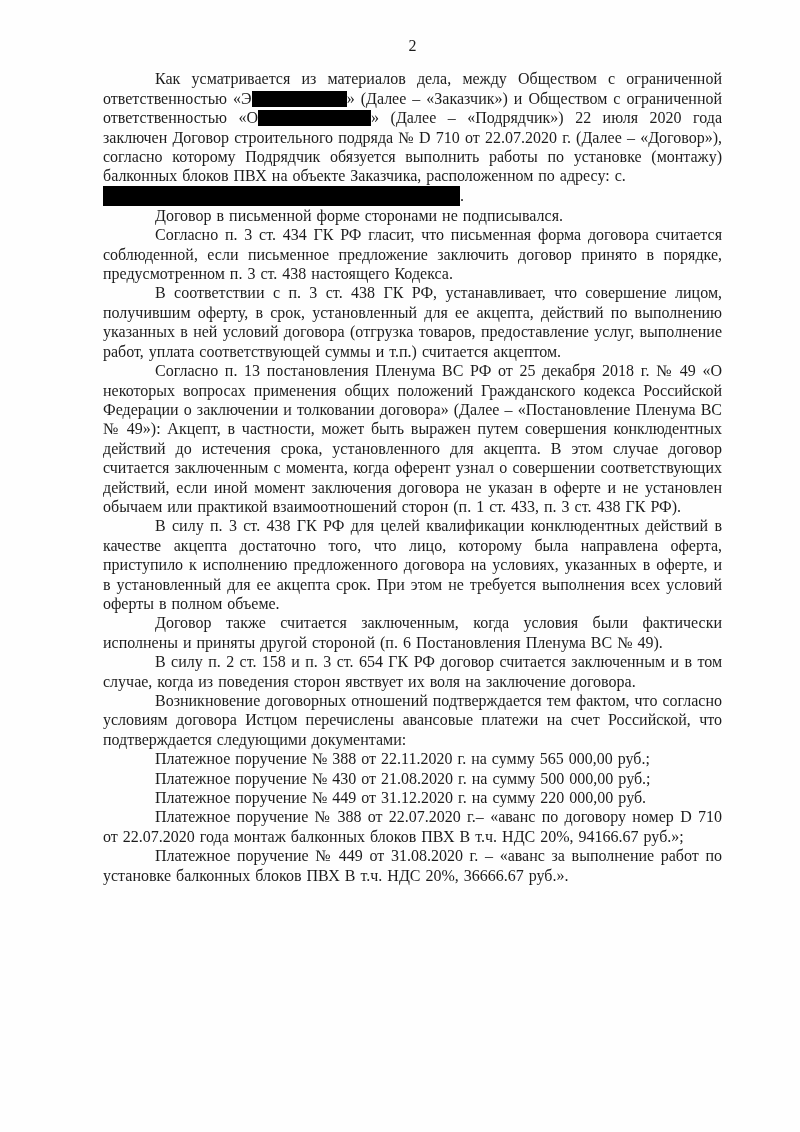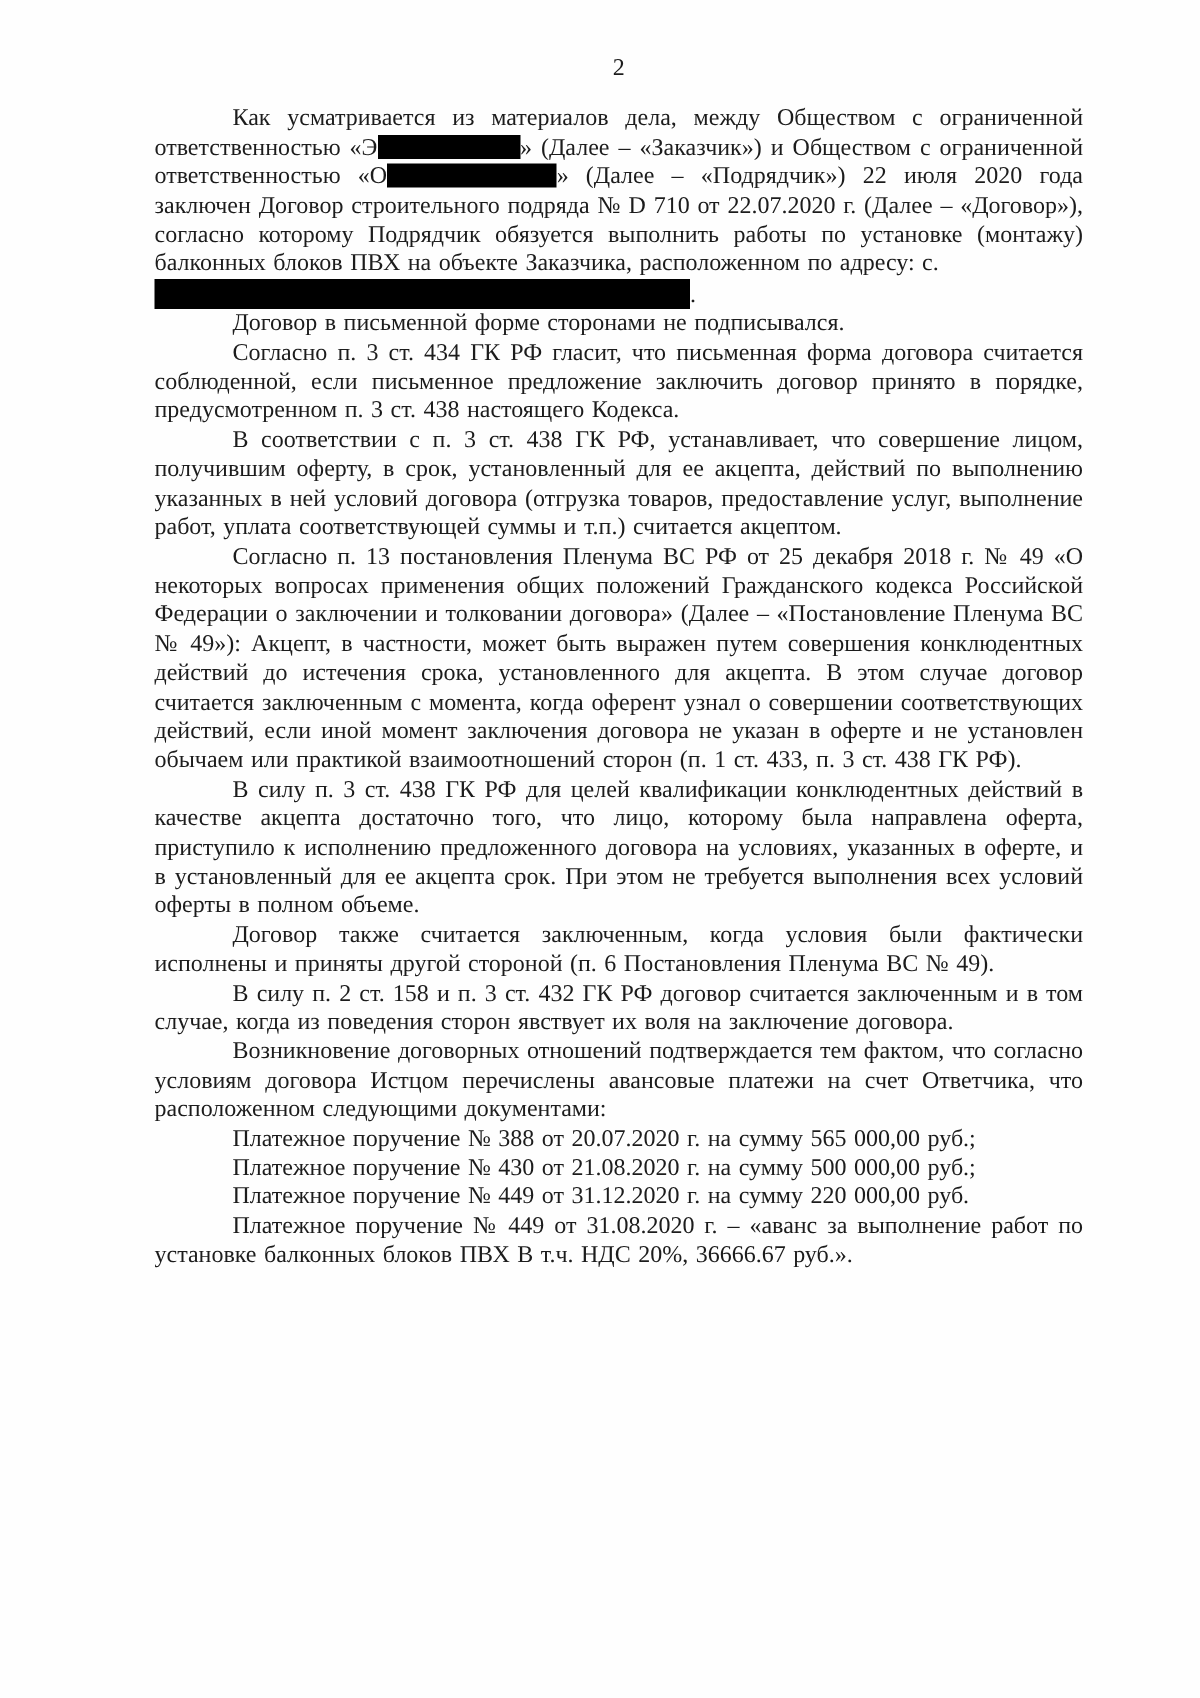--- a/index.html
+++ b/index.html
@@ -52,20 +52,21 @@
   <div class="page-number">2</div>
   <div class="doc-body">
       <p class="para"><span>Как усматривается из материалов дела, между Обществом с ограниченной ответственностью «Э</span><span class="redaction" style="width: 95px; background: rgb(0, 0, 0);"></span><span>» (Далее – «Заказчик») и Обществом с ограниченной ответственностью «О</span><span class="redaction" style="width: 113px; background: rgb(0, 0, 0);"></span><span>» (Далее – «Подрядчик») 22 июля 2020 года заключен Договор строительного подряда № D 710 от 22.07.2020 г. (Далее – «Договор»), согласно которому Подрядчик обязуется выполнить работы по установке (монтажу) балконных блоков ПВХ на объекте Заказчика, расположенном по адресу: с.</span></p>
       <p class="para no-indent"><span class="redaction block-line" style="width: 357px; background: rgb(0, 0, 0);"></span><span>.</span></p>
       <p class="para"><span>Договор в письменной форме сторонами не подписывался.</span></p>
       <p class="para"><span>Согласно п. 3 ст. 434 ГК РФ гласит, что письменная форма договора считается соблюденной, если письменное предложение заключить договор принято в порядке, предусмотренном п. 3 ст. 438 настоящего Кодекса.</span></p>
       <p class="para"><span>В соответствии с п. 3 ст. 438 ГК РФ, устанавливает, что совершение лицом, получившим оферту, в срок, установленный для ее акцепта, действий по выполнению указанных в ней условий договора (отгрузка товаров, предоставление услуг, выполнение работ, уплата соответствующей суммы и т.п.) считается акцептом.</span></p>
       <p class="para"><span>Согласно п. 13 постановления Пленума ВС РФ от 25 декабря 2018 г. № 49 «О некоторых вопросах применения общих положений Гражданского кодекса Российской Федерации о заключении и толковании договора» (Далее – «Постановление Пленума ВС № 49»): Акцепт, в частности, может быть выражен путем совершения конклюдентных действий до истечения срока, установленного для акцепта. В этом случае договор считается заключенным с момента, когда оферент узнал о совершении соответствующих действий, если иной момент заключения договора не указан в оферте и не установлен обычаем или практикой взаимоотношений сторон (п. 1 ст. 433, п. 3 ст. 438 ГК РФ).</span></p>
       <p class="para"><span>В силу п. 3 ст. 438 ГК РФ для целей квалификации конклюдентных действий в качестве акцепта достаточно того, что лицо, которому была направлена оферта, приступило к исполнению предложенного договора на условиях, указанных в оферте, и в установленный для ее акцепта срок. При этом не требуется выполнения всех условий оферты в полном объеме.</span></p>
       <p class="para"><span>Договор также считается заключенным, когда условия были фактически исполнены и приняты другой стороной (п. 6 Постановления Пленума ВС № 49).</span></p>
-      <p class="para"><span>В силу п. 2 ст. 158 и п. 3 ст. 432 ГК РФ договор считается заключенным и в том случае, когда из поведения сторон явствует их воля на заключение договора.</span></p>
-      <p class="para"><span>Возникновение договорных отношений подтверждается тем фактом, что согласно условиям договора Истцом перечислены авансовые платежи на счет Ответчика, что расположенном следующими документами:</span></p>
-      <p class="para"><span>Платежное поручение № 388 от 20.07.2020 г. на сумму 565 000,00 руб.;</span></p>
+      <p class="para"><span>В силу п. 2 ст. 158 и п. 3 ст. 654 ГК РФ договор считается заключенным и в том случае, когда из поведения сторон явствует их воля на заключение договора.</span></p>
+      <p class="para"><span>Возникновение договорных отношений подтверждается тем фактом, что согласно условиям договора Истцом перечислены авансовые платежи на счет Российской, что подтверждается следующими документами:</span></p>
+      <p class="para"><span>Платежное поручение № 388 от 22.11.2020 г. на сумму 565 000,00 руб.;</span></p>
       <p class="para"><span>Платежное поручение № 430 от 21.08.2020 г. на сумму 500 000,00 руб.;</span></p>
       <p class="para"><span>Платежное поручение № 449 от 31.12.2020 г. на сумму 220 000,00 руб.</span></p>
+      <p class="para"><span>Платежное поручение № 388 от 22.07.2020 г.– «аванс по договору номер D 710 от 22.07.2020 года монтаж балконных блоков ПВХ В т.ч. НДС 20%, 94166.67 руб.»;</span></p>
       <p class="para"><span>Платежное поручение № 449 от 31.08.2020 г. – «аванс за выполнение работ по установке балконных блоков ПВХ В т.ч. НДС 20%, 36666.67 руб.».</span></p>
     </div>
 </div>
 
 </body></html>

